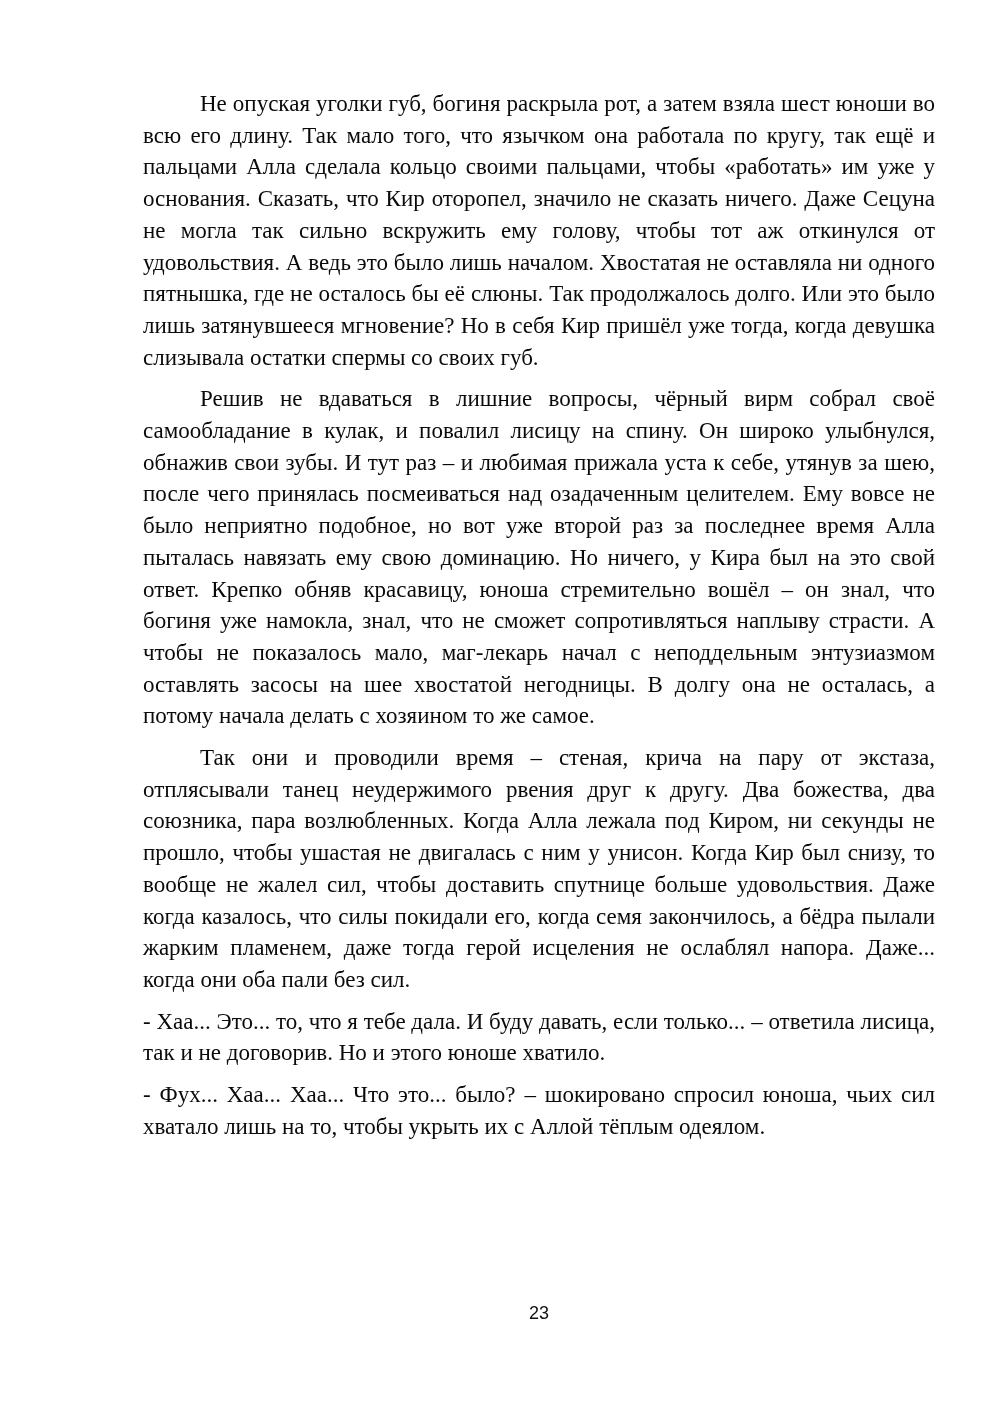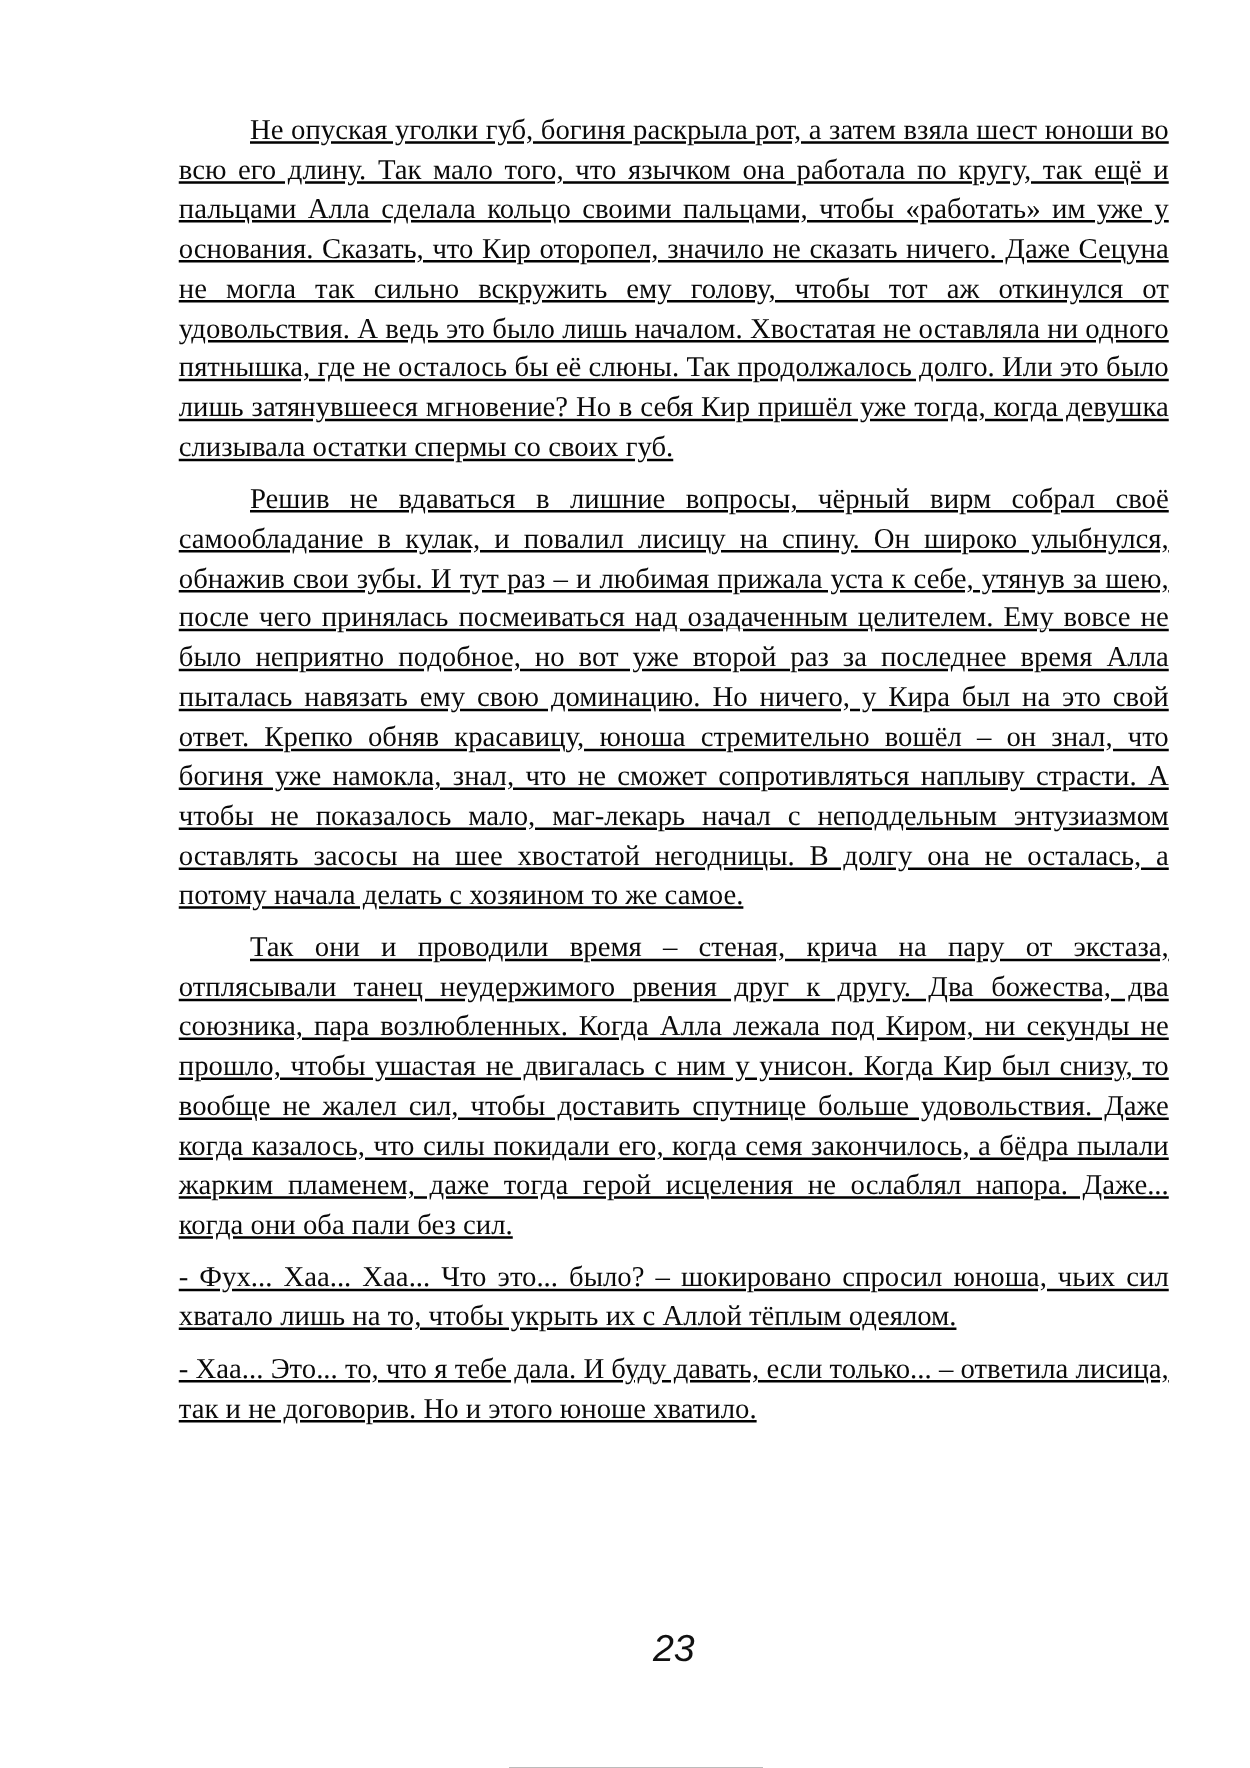--- a/index.html
+++ b/index.html
@@ -13,21 +13,20 @@
     height: 1414px;
     margin: 0 auto;
     background: #ffffff;
     overflow: hidden;
   }
   .text-block {
     position: absolute;
     left: 143px;
     top: 88px;
     width: 792px;
-    text-decoration: underline;
   }
   .para {
     font-family: "Liberation Serif", "DejaVu Serif", serif;
     font-size: 23px;
     line-height: 31.7px;
     color: #0a0a0a;
     text-align: justify;
     margin: 0 0 10px 0;
     padding: 0;
   }
@@ -37,30 +36,29 @@
   .para.dialogue {
     text-indent: 0;
   }
   .page-number {
     position: absolute;
     left: 143px;
     top: 1303px;
     width: 792px;
     text-align: center;
     font-family: "Liberation Sans", "DejaVu Sans", sans-serif;
-    font-size: 30px;
+    font-size: 18px;
     color: #111111;
-    font-style: italic;
   }
 </style>
 </head>
 <body>
 
 <div class="page">
   <div class="text-block">
     <p class="para indent">Не опуская уголки губ, богиня раскрыла рот, а затем взяла шест юноши во всю его длину. Так мало того, что язычком она работала по кругу, так ещё и пальцами Алла сделала кольцо своими пальцами, чтобы «работать» им уже у основания. Сказать, что Кир оторопел, значило не сказать ничего. Даже Сецуна не могла так сильно вскружить ему голову, чтобы тот аж откинулся от удовольствия. А ведь это было лишь началом. Хвостатая не оставляла ни одного пятнышка, где не осталось бы её слюны. Так продолжалось долго. Или это было лишь затянувшееся мгновение? Но в себя Кир пришёл уже тогда, когда девушка слизывала остатки спермы со своих губ.</p>
     <p class="para indent">Решив не вдаваться в лишние вопросы, чёрный вирм собрал своё самообладание в кулак, и повалил лисицу на спину. Он широко улыбнулся, обнажив свои зубы. И тут раз – и любимая прижала уста к себе, утянув за шею, после чего принялась посмеиваться над озадаченным целителем. Ему вовсе не было неприятно подобное, но вот уже второй раз за последнее время Алла пыталась навязать ему свою доминацию. Но ничего, у Кира был на это свой ответ. Крепко обняв красавицу, юноша стремительно вошёл – он знал, что богиня уже намокла, знал, что не сможет сопротивляться наплыву страсти. А чтобы не показалось мало, маг-лекарь начал с неподдельным энтузиазмом оставлять засосы на шее хвостатой негодницы. В долгу она не осталась, а потому начала делать с хозяином то же самое.</p>
     <p class="para indent">Так они и проводили время – стеная, крича на пару от экстаза, отплясывали танец неудержимого рвения друг к другу. Два божества, два союзника, пара возлюбленных. Когда Алла лежала под Киром, ни секунды не прошло, чтобы ушастая не двигалась с ним у унисон. Когда Кир был снизу, то вообще не жалел сил, чтобы доставить спутнице больше удовольствия. Даже когда казалось, что силы покидали его, когда семя закончилось, а бёдра пылали жарким пламенем, даже тогда герой исцеления не ослаблял напора. Даже... когда они оба пали без сил.</p>
+    <p class="para dialogue">- Хаа... Это... то, что я тебе дала. И буду давать, если только... – ответила лисица, так и не договорив. Но и этого юноше хватило.</p>
     <p class="para dialogue">- Фух... Хаа... Хаа... Что это... было? – шокировано спросил юноша, чьих сил хватало лишь на то, чтобы укрыть их с Аллой тёплым одеялом.</p>
-    <p class="para dialogue">- Хаа... Это... то, что я тебе дала. И буду давать, если только... – ответила лисица, так и не договорив. Но и этого юноше хватило.</p>
   </div>
   <div class="page-number">23</div>
 </div>
 
 </body></html>

